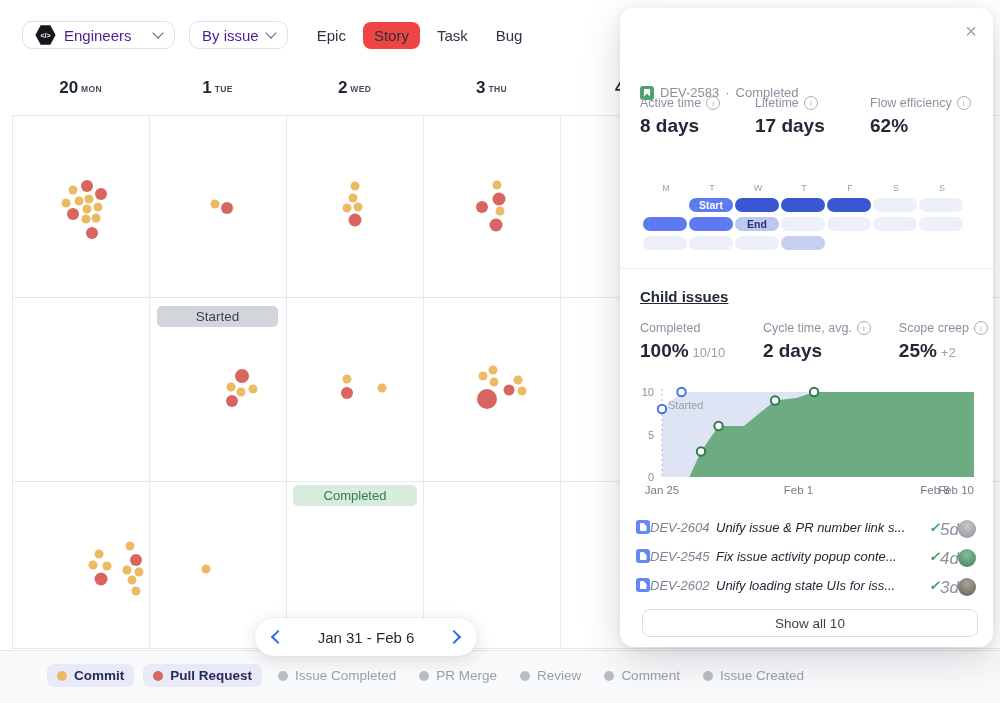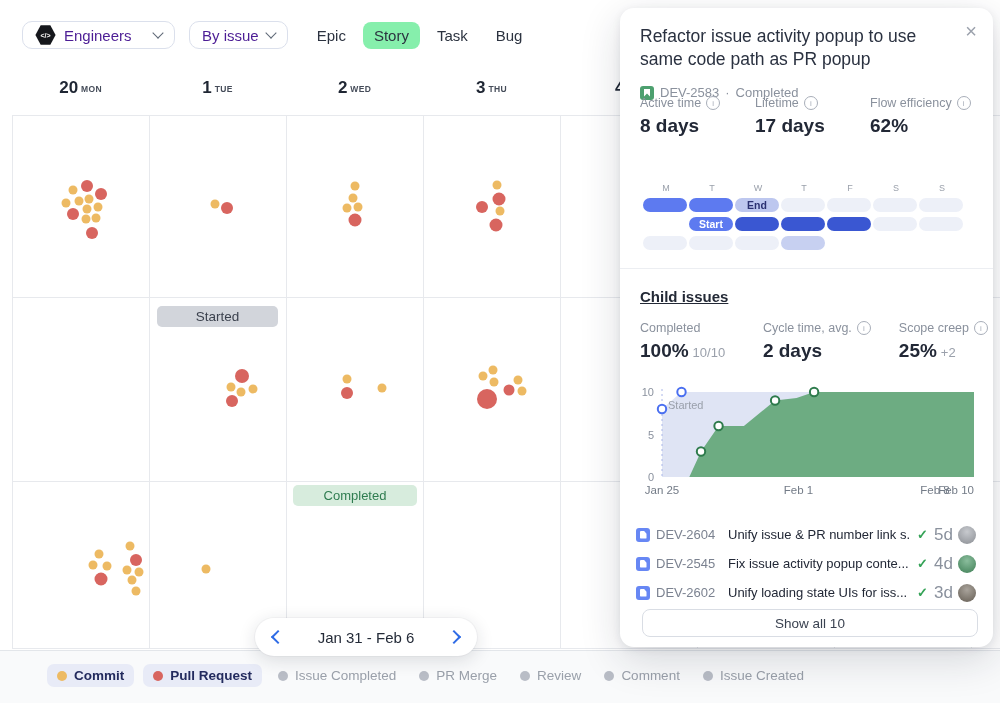--- a/index.html
+++ b/index.html
@@ -9,21 +9,21 @@
   
   .topbar{position:absolute;left:22px;top:20px;height:30px;display:flex;align-items:center;gap:14px;z-index:3;}
   .select-pill{display:flex;align-items:center;gap:8px;height:28px;padding:0 12px;border:1px solid #dbe0ec;border-radius:10px;background:#fff;box-sizing:border-box;cursor:pointer;}
   .select-pill.team{width:153px;}
   .select-pill.team .chev{margin-left:auto;}
   .select-label{font-size:15px;color:#4c1d95;font-weight:500;}
   .hexagon{width:21px;height:21px;background:#15171c;clip-path:polygon(27% 4%,73% 4%,98% 50%,73% 96%,27% 96%,2% 50%);display:flex;align-items:center;justify-content:center;color:#fff;font-size:7px;font-weight:700;flex:none;}
   .chev{width:7px;height:7px;border-right:1.6px solid #5e6876;border-bottom:1.6px solid #5e6876;transform:rotate(45deg);margin-top:-4px;flex:none;}
   .tabs{display:flex;align-items:center;gap:6px;margin-left:4px;}
   .tab{padding:5px 11px;font-size:15px;color:#2c3340;border-radius:8px;cursor:pointer;}
-  .tab.active{background:#86efac;}
+  .tab.active{background:#ef4444;}
 
   
   .day-headers{position:absolute;left:12px;top:78px;width:685px;display:flex;z-index:1;}
   .day-col{width:137px;text-align:center;}
   .day-num{font-size:17px;font-weight:700;color:#1f2633;}
   .day-abbr{font-size:8.5px;font-weight:700;color:#454c59;margin-left:3px;position:relative;top:-1px;letter-spacing:.3px;}
 
   
   .grid{position:absolute;left:12px;top:115px;width:987px;height:532px;border-left:1px solid #e7e9ed;border-top:1px solid #e7e9ed;border-bottom:1px solid #e7e9ed;
     background-image:repeating-linear-gradient(90deg,transparent 0,transparent 136px,#e7e9ed 136px,#e7e9ed 137px);z-index:0;}
@@ -84,21 +84,21 @@
   .g-light{background:#edf0f8;}
   .g-mlight{background:#c7d0f1;}
 
   .p-divider{position:absolute;left:0;top:260px;width:100%;height:1px;background:#eceef2;}
   .p-child-heading{position:absolute;left:20px;top:280px;font-size:15px;font-weight:700;color:#232936;text-decoration:underline;}
 
   .p-chart{position:absolute;left:4px;top:377px;}
   .p-chart text{font-family:"Liberation Sans",sans-serif;}
 
   .p-list{position:absolute;left:16px;top:512px;width:340px;}
-  .p-row{display:flex;align-items:center;height:29px;gap:6px;cursor:pointer;}
+  .p-row{display:flex;height:29px;cursor:pointer;font-style:italic;}
   .p-row-key{font-size:13px;color:#7b8290;width:66px;flex:none;}
   .p-row-title{font-size:13px;color:#222836;font-weight:500;flex:1;white-space:nowrap;overflow:hidden;}
   .p-row-check{color:#35a357;font-size:13px;font-weight:700;flex:none;}
   .p-row-dur{font-size:17px;color:#8a919d;width:18px;flex:none;}
   .p-avatar{width:18px;height:18px;border-radius:50%;flex:none;}
 
   .p-showall{position:absolute;left:22px;top:601px;width:336px;height:28px;border:1px solid #d9dde4;border-radius:8px;background:#fff;
     font-family:"Liberation Sans",sans-serif;font-size:13.5px;color:#3a4250;display:flex;align-items:center;justify-content:center;cursor:pointer;box-sizing:border-box;}
 </style>
 </head>
@@ -232,21 +232,20 @@
     <span class="navbtn">
         <span class="chev-left"></span>
       </span>
     <span class="datenav-label">Jan 31 - Feb 6</span>
     <span class="navbtn">
         <span class="chev-right"></span>
       </span>
   </div>
 
   <div class="popup">
-    <div class="p-title">Refactor issue activity popup to use same code path as PR popup</div>
     <div class="p-close">×</div>
 
     <div class="p-key">
       <span class="issue-icon green">
           <span class="icon-glyph-bookmark"></span>
         </span>
       <span>DEV-2583</span>
       <span>·</span>
       <span>Completed</span>
     </div>
@@ -278,55 +277,55 @@
         <div class="g-headers">
           <span class="g-h">M</span>
           <span class="g-h">T</span>
           <span class="g-h">W</span>
           <span class="g-h">T</span>
           <span class="g-h">F</span>
           <span class="g-h">S</span>
           <span class="g-h">S</span>
         </div>
         <div class="g-row">
+          <div class="g-cell"></div>
+          <div class="g-cell">
+            <div class="g-pill g-start">Start</div>
+          </div>
+          <div class="g-cell">
+            <div class="g-pill g-dark"></div>
+          </div>
+          <div class="g-cell">
+            <div class="g-pill g-dark"></div>
+          </div>
+          <div class="g-cell">
+            <div class="g-pill g-dark"></div>
+          </div>
+          <div class="g-cell">
+            <div class="g-pill g-light"></div>
+          </div>
+          <div class="g-cell">
+            <div class="g-pill g-light"></div>
+          </div>
+        </div>
+        <div class="g-row">
           <div class="g-cell">
             <div class="g-pill g-mid"></div>
           </div>
           <div class="g-cell">
             <div class="g-pill g-mid"></div>
           </div>
           <div class="g-cell">
             <div class="g-pill g-end">End</div>
           </div>
           <div class="g-cell">
             <div class="g-pill g-light"></div>
           </div>
           <div class="g-cell">
             <div class="g-pill g-light"></div>
-          </div>
-          <div class="g-cell">
-            <div class="g-pill g-light"></div>
-          </div>
-          <div class="g-cell">
-            <div class="g-pill g-light"></div>
-          </div>
-        </div>
-        <div class="g-row">
-          <div class="g-cell"></div>
-          <div class="g-cell">
-            <div class="g-pill g-start">Start</div>
-          </div>
-          <div class="g-cell">
-            <div class="g-pill g-dark"></div>
-          </div>
-          <div class="g-cell">
-            <div class="g-pill g-dark"></div>
-          </div>
-          <div class="g-cell">
-            <div class="g-pill g-dark"></div>
           </div>
           <div class="g-cell">
             <div class="g-pill g-light"></div>
           </div>
           <div class="g-cell">
             <div class="g-pill g-light"></div>
           </div>
         </div>
         <div class="g-row">
           <div class="g-cell">

